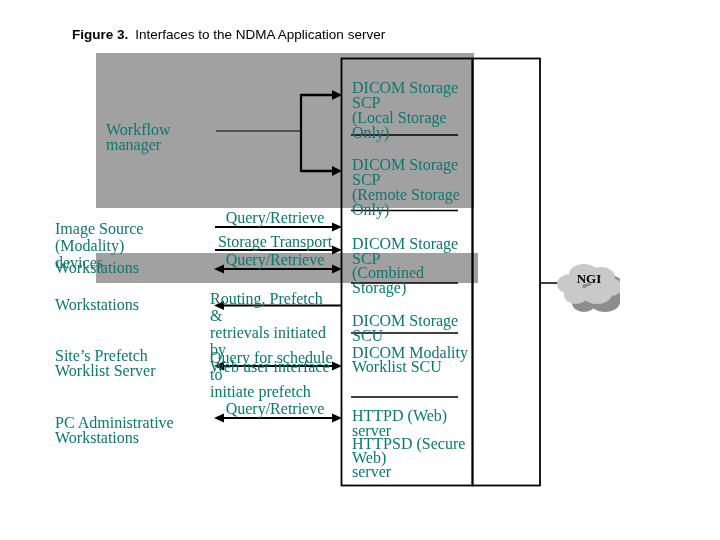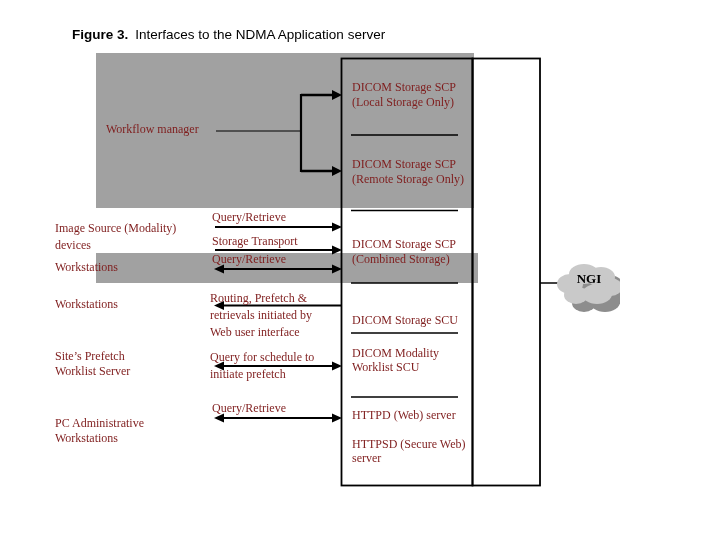--- a/index.html
+++ b/index.html
@@ -15,25 +15,25 @@
   .gray-rect {
     position:absolute; left:96px; top:53px; width:378px; height:155px;
     background:#a1a1a1;
   }
   .gray-band {
     position:absolute; left:96px; top:253px; width:382px; height:30px;
     background:#a1a1a1;
   }
   svg.layer { position:absolute; left:0; top:0; }
   .t {
-    position:absolute; font-size:12px; color:#7f1d1d; line-height:15px;
+    position:absolute; font-size:16px; color:#0f766e; line-height:15px;
     white-space:pre-line;
   }
   .right  { text-align:left; }
-  .center { text-align:left; }
+  .center { text-align:center; }
   .ngi {
     position:absolute; left:558px; top:271px; width:62px; text-align:center;
     font-weight:bold; font-size:13px; color:#000;
   }
 </style>
 </head>
 <body>
 
 <div class="canvas">
 

